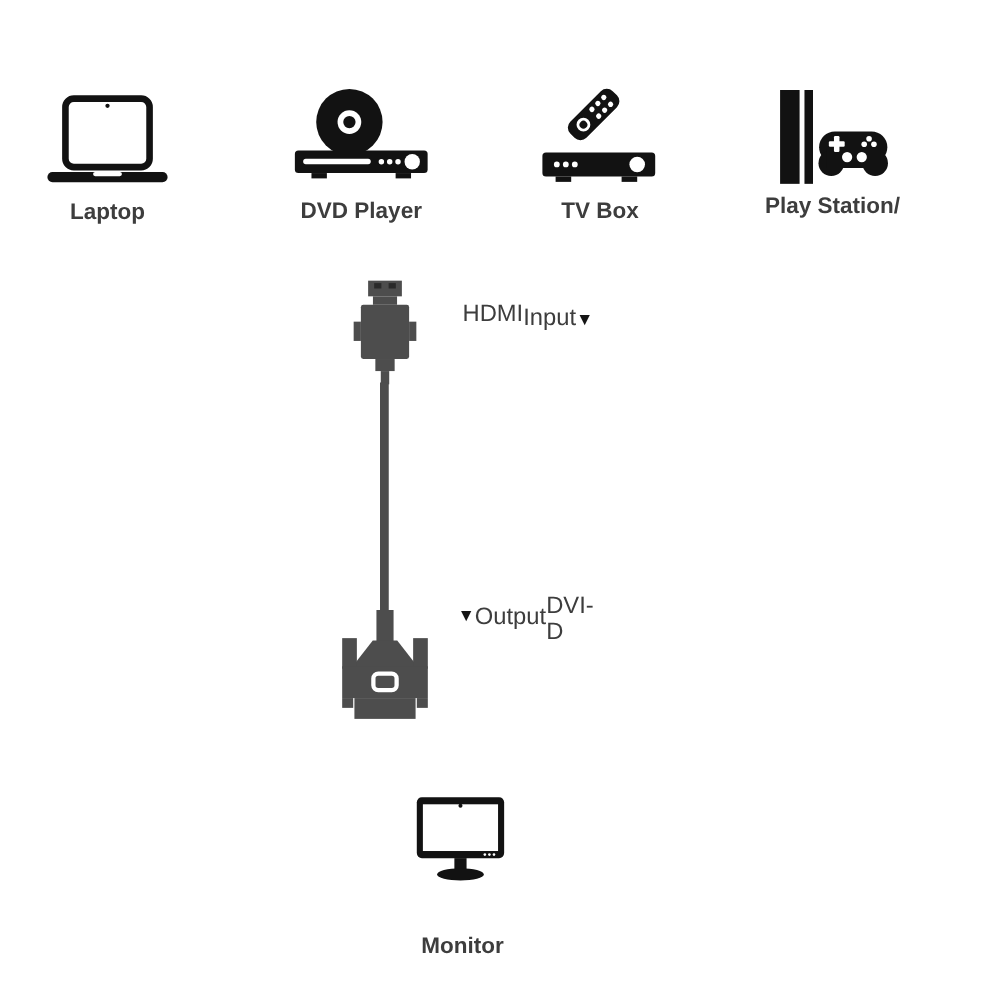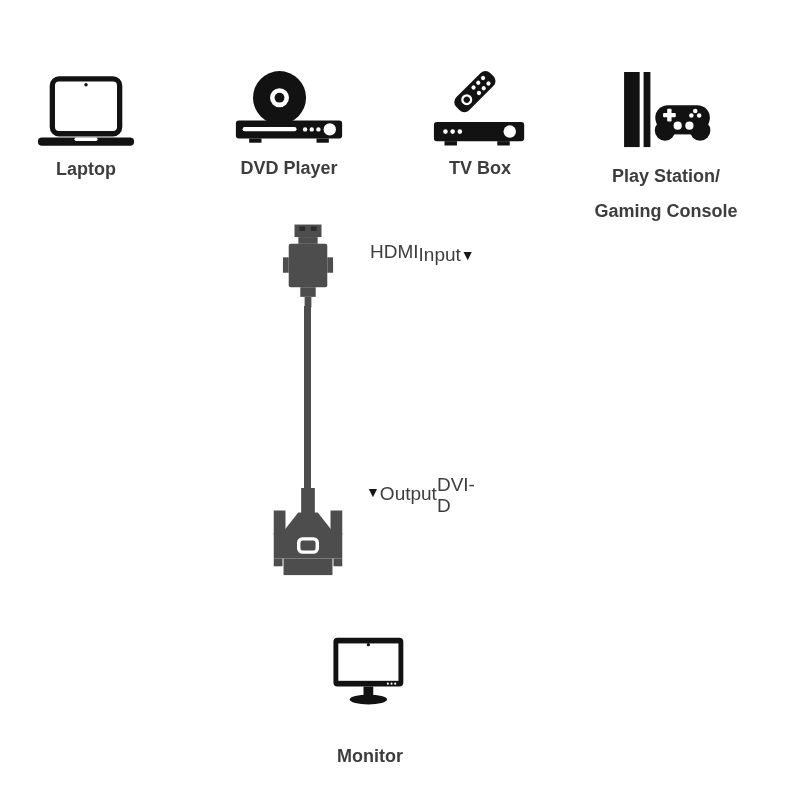--- a/index.html
+++ b/index.html
@@ -93,40 +93,39 @@
       <circle cx="14" cy="64" r="2.4" fill="#fff"></circle>
         <circle cx="21.5" cy="64" r="2.4" fill="#fff"></circle>
         <circle cx="29" cy="64" r="2.4" fill="#fff"></circle>
       <circle cx="81" cy="64" r="6.5" fill="#fff"></circle>
       <rect x="13" y="74" width="13" height="4.5" class="ink"></rect>
       <rect x="68" y="74" width="13" height="4.5" class="ink"></rect>
     </svg>
     <div class="device-label" style="margin-top:8px;text-align:center;">TV Box</div>
   </div>
 
-  <div class="device" style="left:586px; top:72px; width:160px;gap:12px;">
+  <div class="device" style="left:586px; top:72px; width:160px;">
     <svg class="icon" width="96" height="78" viewBox="20 0 98 80">
       <rect x="26" y="0" width="16" height="77" class="ink"></rect>
       <rect x="46" y="0" width="7" height="77" class="ink"></rect>
       <g class="ink">
         <rect x="58" y="34" width="56" height="26" rx="13"></rect>
         <circle cx="68" cy="60" r="10.5"></circle>
         <circle cx="104" cy="60" r="10.5"></circle>
         <rect x="64" y="48" width="44" height="16"></rect>
       </g>
       <rect x="66" y="42" width="13" height="4.5" rx="1" fill="#fff"></rect>
       <rect x="70.2" y="37.8" width="4.5" height="13" rx="1" fill="#fff"></rect>
       <circle cx="99" cy="40" r="2.3" fill="#fff"></circle>
       <circle cx="95" cy="44.5" r="2.3" fill="#fff"></circle>
       <circle cx="103" cy="44.5" r="2.3" fill="#fff"></circle>
       <circle cx="81" cy="55" r="4.2" fill="#fff"></circle>
       <circle cx="93" cy="55" r="4.2" fill="#fff"></circle>
     </svg>
     <div class="device-label" style="margin-top:3px;">Play Station/</div>
-    <div class="device-label">Gaming Console</div>
   </div>
 
   <svg class="icon" style="position:absolute; left:281px; top:224px;" width="54" height="84" viewBox="0 0 56 86">
     <g class="ink-cable">
       <rect x="14" y="0" width="28" height="13"></rect>
       <rect x="18" y="13" width="20" height="7"></rect>
       <rect x="8" y="20" width="40" height="45" rx="2"></rect>
       <rect x="2" y="34" width="6" height="16"></rect>
       <rect x="48" y="34" width="6" height="16"></rect>
       <rect x="20" y="65" width="16" height="10"></rect>

